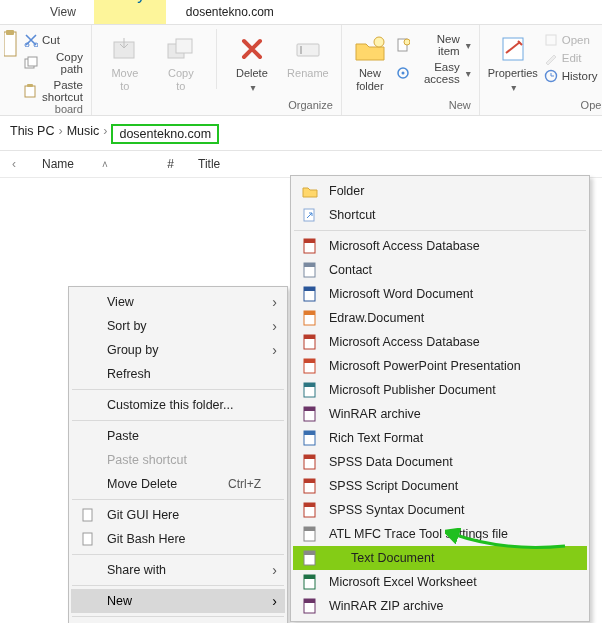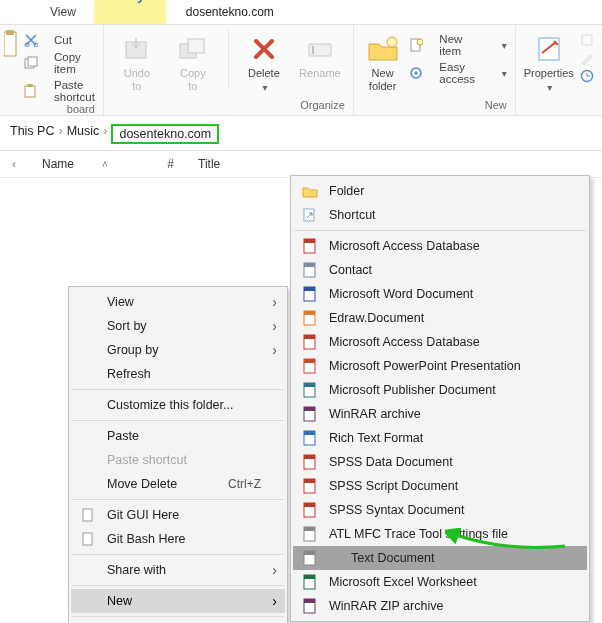--- a/index.html
+++ b/index.html
@@ -16,21 +16,21 @@
 
   
   .ribbon { display: flex; height: 92px; border-top: 1px solid #e2e2e2; border-bottom: 1px solid #e2e2e2; background: #fafafa; }
   .group { display: flex; flex-direction: column; justify-content: space-between; border-right: 1px solid #e6e6e6; padding: 4px 8px 2px; }
   .group-body { display: flex; align-items: flex-start; gap: 6px; flex: 1; }
   .group-label { text-align: right; font-size: 11px; color: #6a6a6a; padding-bottom: 2px; }
   .big-btn { display: flex; flex-direction: column; align-items: center; width: 50px; gap: 2px; padding-top: 4px; }
   .big-btn .cap { font-size: 11px; color: #444; text-align: center; line-height: 1.15; }
   .big-btn.ghost .cap, .small-row.ghost { color: #b5b5b5; }
   .stack { display: flex; flex-direction: column; gap: 4px; padding-top: 4px; }
-  .small-row { display: flex; align-items: center; gap: 16px; font-size: 11.5px; color: #444; }
+  .small-row { display: flex; align-items: center; gap: 4px; font-size: 11.5px; color: #444; text-align: right; }
   .small-row.ghost svg { opacity: .45; }
   .drop { font-size: 10px; color: #666; margin-left: 2px; }
   .drop-placeholder { width: 6px; display:inline-block; }
 
   
   .ico-box { width: 32px; height: 32px; display:flex; align-items:center; justify-content:center; }
 
   
   .crumbbar { display:flex; gap:4px; padding: 8px 10px 6px; font-size:12.5px; color:#222; }
   .crumbbar .sep { color:#888; }
@@ -48,21 +48,21 @@
 
   
   .menu { position: absolute; background:#f4f4f4; border:1px solid #bfbfbf; box-shadow: 3px 3px 4px rgba(0,0,0,.18); padding: 3px 2px; font-size: 12.5px; color:#222; }
   .menu .mi { display:flex; align-items:center; height:24px; padding: 0 26px 0 8px; gap:10px; position:relative; }
   .menu .mi .ic { width:18px; display:flex; align-items:center; justify-content:center; }
   .menu .mi .lbl { flex:1; white-space:nowrap; }
   .menu .mi.sub::after { content:"›"; position:absolute; right:8px; color:#555; font-size:14px; }
   .menu .mi.disabled { color:#a6a6a6; }
   .menu .sepr { height:1px; background:#d9d9d9; margin:3px 1px; }
   .menu .mi.sel { background:#d8d8d8; color:#000; }
-  .menu .mi.hov { background:#a3a3a3;gap:32px; }
+  .menu .mi.hov { background:#84cc16;gap:32px; }
   .menu .mi.sel.sub::after { color:#000; }
   .menu .kb { position:absolute; right:24px; color:#555; font-size:12px; }
 
   .menu1 { left:68px; top:286px; width:220px; }
   .menu2 { left:290px; top:175px; width:300px; }
 
   
   .arrow { position:absolute; left:445px; top:528px; pointer-events:none; }
 
   
@@ -101,21 +101,21 @@
             </span>
           <span>Cut</span>
         </div>
         <div class="small-row">
           <span class="ic">
               <svg width="14" height="14">
                 <rect x="1" y="3" width="9" height="9" fill="#fff" stroke="#999"></rect>
                 <rect x="4" y="1" width="9" height="9" fill="#fff" stroke="#999"></rect>
               </svg>
             </span>
-          <span>Copy item</span>
+          <span>Copy path</span>
         </div>
         <div class="small-row">
           <span class="ic">
               <svg width="14" height="14">
                 <rect x="1" y="2" width="10" height="11" fill="#fff" stroke="#b99a55"></rect>
                 <rect x="3" y="0" width="6" height="3" rx="1" fill="#c9b06a"></rect>
               </svg>
             </span>
           <span>Paste shortcut</span>
         </div>
@@ -126,21 +126,21 @@
 
   <div class="group">
     <div class="group-body">
       <div class="big-btn ghost">
         <span class="ico-box">
             <svg width="30" height="26">
               <rect x="4" y="6" width="20" height="16" fill="#e9e9e9" stroke="#c8c8c8"></rect>
               <path d="M14 2 L14 12 M10 8 L14 12 L18 8" stroke="#bfbfbf" fill="none"></path>
             </svg>
           </span>
-        <span class="cap" style="white-space:pre;">Undo
+        <span class="cap" style="white-space:pre;">Move
 to</span>
       </div>
       <div class="big-btn ghost">
         <span class="ico-box">
             <svg width="30" height="26">
               <rect x="2" y="8" width="16" height="14" fill="#e9e9e9" stroke="#c8c8c8"></rect>
               <rect x="10" y="3" width="16" height="14" fill="#f4f4f4" stroke="#c8c8c8"></rect>
             </svg>
           </span>
         <span class="cap" style="white-space:pre;">Copy

